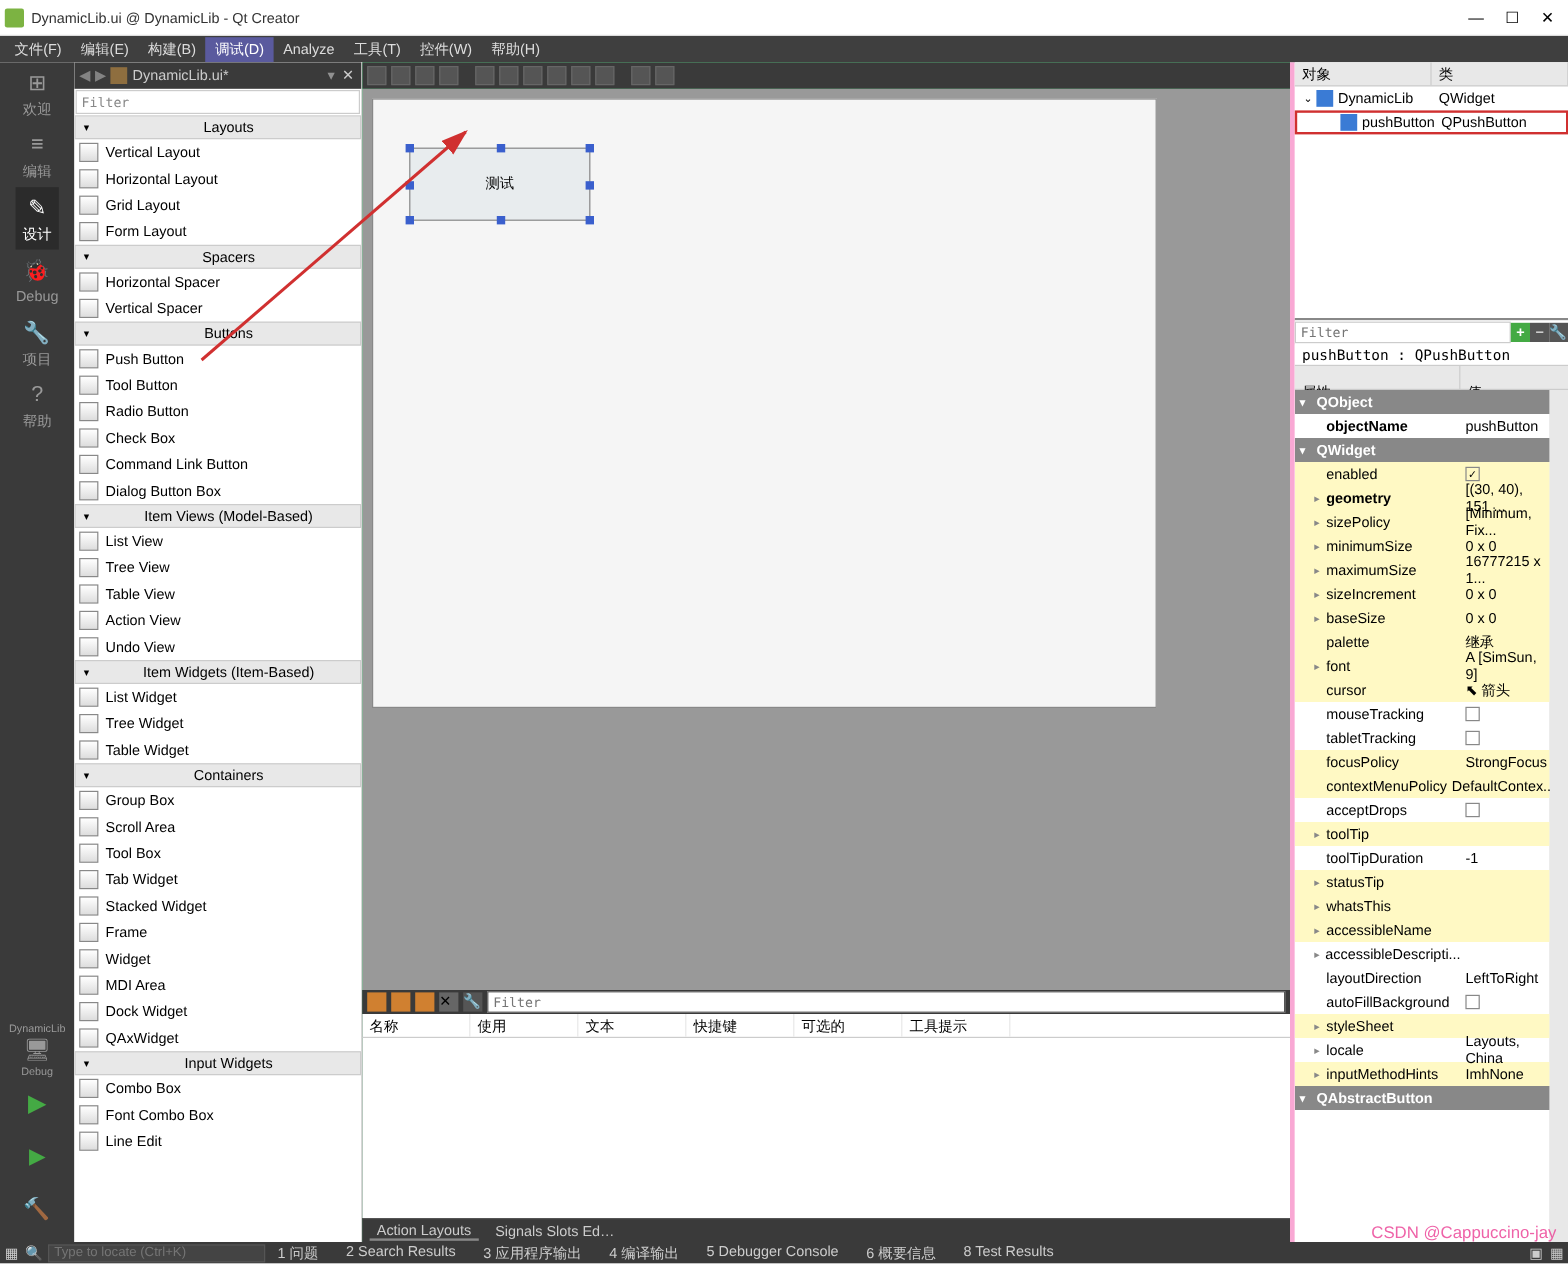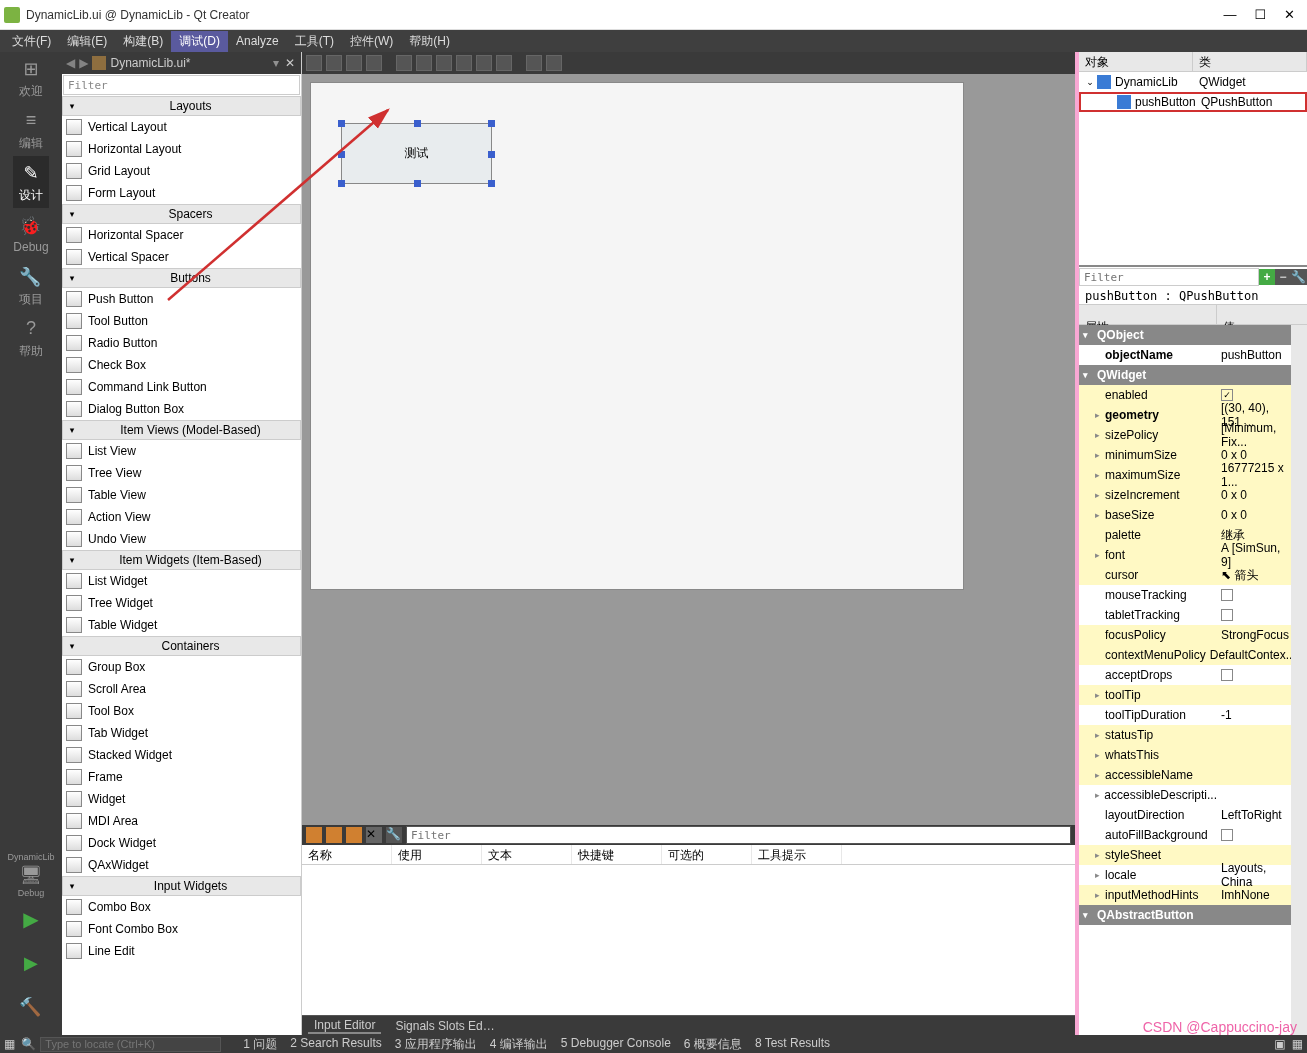--- a/index.html
+++ b/index.html
@@ -76,21 +76,21 @@
 .prop-row { height: 20px; display: flex; align-items: center; }
 .prop-row.yellow { background: #fff9c4; }
 .prop-row .name { width: 138px; padding-left: 16px; display: flex; align-items: center; }
 .prop-row .name .exp { width: 10px; font-size: 9px; color: #888; }
 .prop-row .val { flex: 1; padding-left: 4px; display: flex; align-items: center; gap: 4px; }
 .prop-row .val .chk { width: 12px; height: 12px; border: 1px solid #888; display: inline-flex; align-items: center; justify-content: center; font-size: 9px; }
 .prop-scroll { width: 16px; background: #e8e8e8; }
 .statusbar { height: 18px; background: #3a3a3a; display: flex; align-items: center; color: #ccc; font-size: 11px; padding: 0 4px; gap: 6px; }
 .statusbar .locator { flex: 0 0 200px; display: flex; align-items: center; gap: 4px; }
 .statusbar .locator input { flex: 1; height: 15px; background: #444; border: 1px solid #555; color: #888; padding: 0 4px; font-size: 11px; }
-.statusbar .status-tabs { flex: 1; display: flex; gap: 5px; font-family: monospace; margin-left: 12px; }
+.statusbar .status-tabs { flex: 1; display: flex; gap: 15px; font-family: monospace; }
 .statusbar .status-tabs .st { padding: 0 4px; cursor: pointer; white-space: nowrap; }
 .watermark { position: absolute; bottom: 18px; right: 10px; color: #ec4899; font-size: 14px; opacity: 0.85; z-index: 99; }
 .play-icon { color: #4a4; font-size: 20px; }
 .bug-icon { color: #4a4; font-size: 18px; }
 </style>
 </head>
 <body>
 
 <div class="titlebar">
   <div class="app-icon"></div>
@@ -387,21 +387,21 @@
         <div class="hdr" id="action-hdr">
             <div class="col" style="width: 90px;">名称</div>
             <div class="col" style="width: 90px;">使用</div>
             <div class="col" style="width: 90px;">文本</div>
             <div class="col" style="width: 90px;">快捷键</div>
             <div class="col" style="width: 90px;">可选的</div>
             <div class="col" style="width: 90px;">工具提示</div>
           </div>
       </div>
       <div class="bottom-tabs" id="bottom-tabs">
-          <span class="tab active">Input Editor</span>
+          <span class="tab active">Action Layouts</span>
           <span class="tab">Signals Slots Ed…</span>
         </div>
     </div>
   </div>
 
   <div class="right-panel">
     <div class="obj-inspector">
       <div class="obj-header">
         <div class="col">对象</div>
         <div class="col">类</div>

